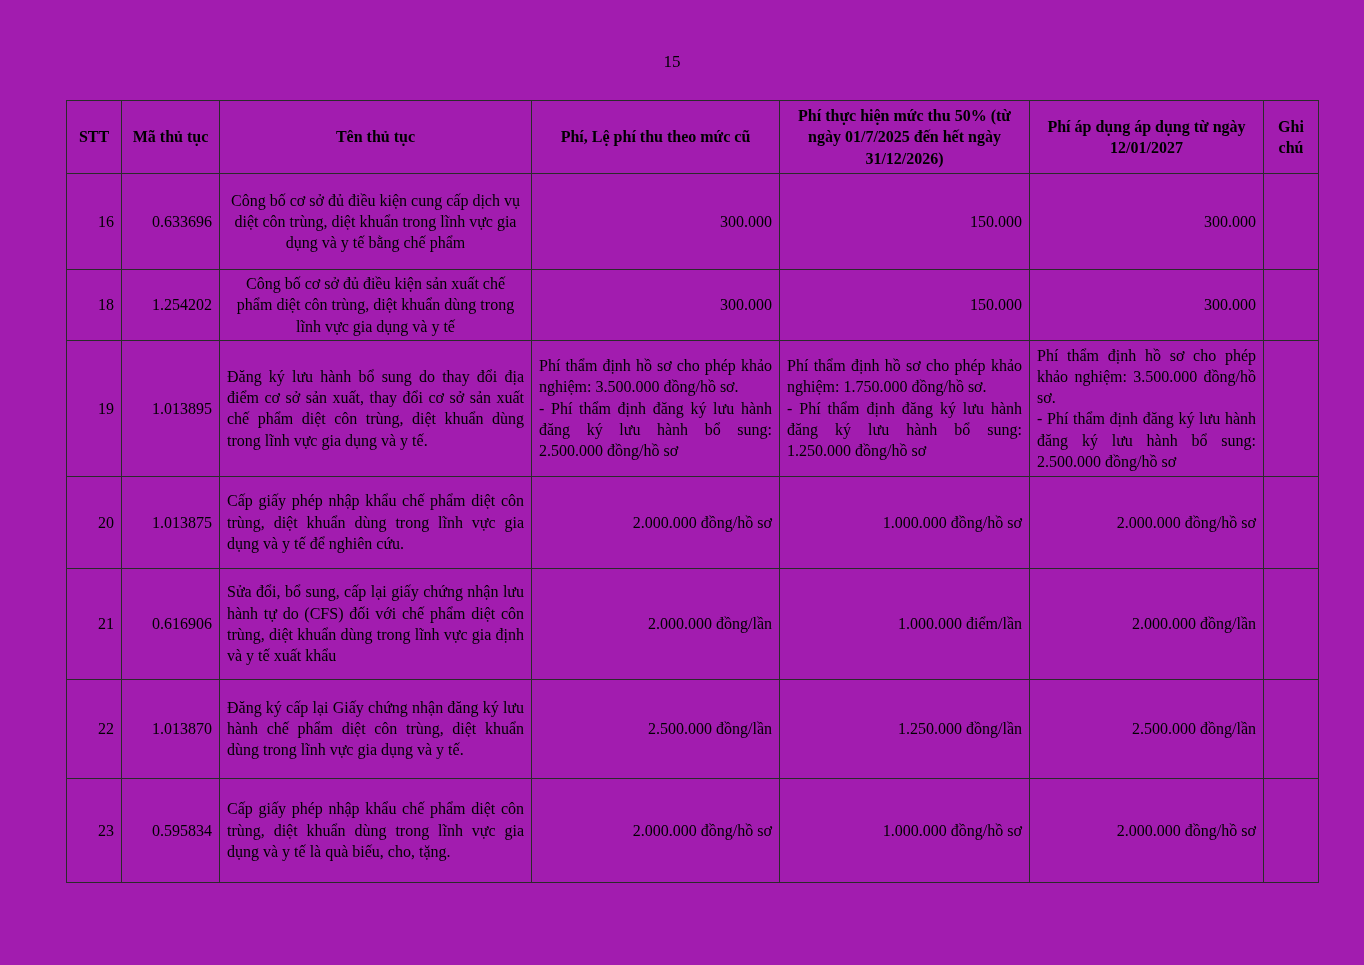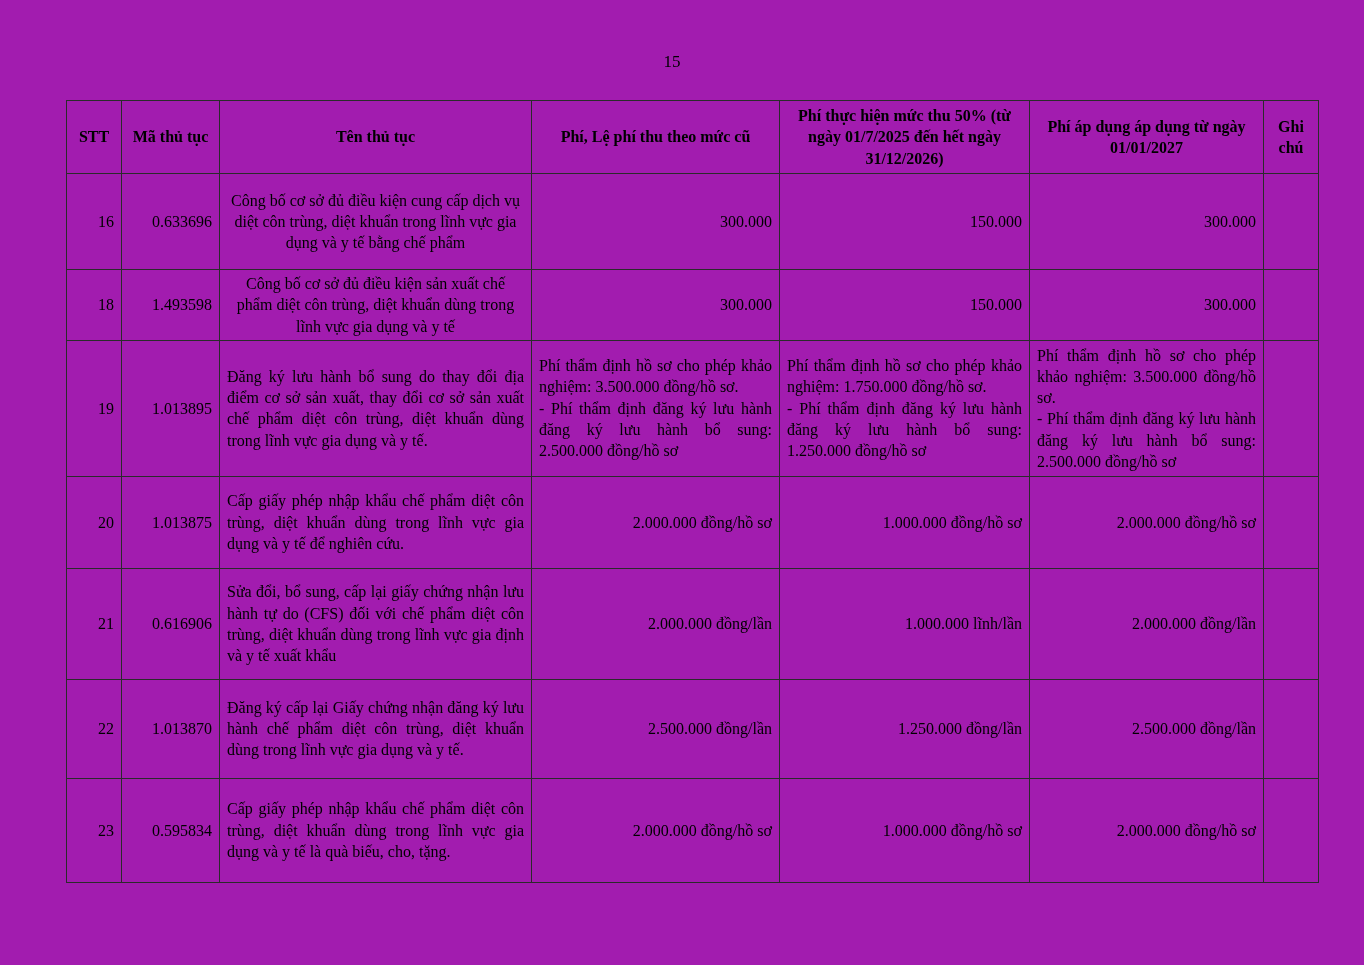--- a/index.html
+++ b/index.html
@@ -76,37 +76,37 @@
         <col class="c-2027">
         <col class="c-note">
     </colgroup>
     <thead>
       <tr>
         <th style="height:66px">STT</th>
         <th>Mã thủ tục</th>
         <th>Tên thủ tục</th>
         <th>Phí, Lệ phí thu theo mức cũ</th>
         <th>Phí thực hiện mức thu 50% (từ ngày 01/7/2025 đến hết ngày 31/12/2026)</th>
-        <th>Phí áp dụng áp dụng từ ngày 01/01/2027</th>
+        <th>Phí áp dụng áp dụng từ ngày 12/01/2027</th>
         <th>Ghi chú</th>
       </tr>
     </thead>
     <tbody>
       <tr>
         <td class="center" style="height:89px">16</td>
         <td class="center">0.633696</td>
         <td class="left">Công bố cơ sở đủ điều kiện cung cấp dịch vụ diệt côn trùng, diệt khuẩn trong lĩnh vực gia dụng và y tế bằng chế phẩm</td>
         <td class="center">300.000</td>
         <td class="center">150.000</td>
         <td class="center">300.000</td>
         <td class="center"></td>
       </tr>
       <tr>
         <td class="center" style="height:56px">18</td>
-        <td class="center">1.493598</td>
+        <td class="center">1.254202</td>
         <td class="left">Công bố cơ sở đủ điều kiện sản xuất chế phẩm diệt côn trùng, diệt khuẩn dùng trong lĩnh vực gia dụng và y tế</td>
         <td class="center">300.000</td>
         <td class="center">150.000</td>
         <td class="center">300.000</td>
         <td class="center"></td>
       </tr>
       <tr>
         <td class="center" style="height:129px">19</td>
         <td class="center">1.013895</td>
         <td class="justify">Đăng ký lưu hành bổ sung do thay đổi địa điểm cơ sở sản xuất, thay đổi cơ sở sản xuất chế phẩm diệt côn trùng, diệt khuẩn dùng trong lĩnh vực gia dụng và y tế.</td>
@@ -125,21 +125,21 @@
         <td class="center">2.000.000 đồng/hồ sơ</td>
         <td class="center">1.000.000 đồng/hồ sơ</td>
         <td class="center">2.000.000 đồng/hồ sơ</td>
         <td class="center"></td>
       </tr>
       <tr>
         <td class="center" style="height:104px">21</td>
         <td class="center">0.616906</td>
         <td class="justify">Sửa đổi, bổ sung, cấp lại giấy chứng nhận lưu hành tự do (CFS) đối với chế phẩm diệt côn trùng, diệt khuẩn dùng trong lĩnh vực gia định và y tế xuất khẩu</td>
         <td class="center">2.000.000 đồng/lần</td>
-        <td class="center">1.000.000 lĩnh/lần</td>
+        <td class="center">1.000.000 điểm/lần</td>
         <td class="center">2.000.000 đồng/lần</td>
         <td class="center"></td>
       </tr>
       <tr>
         <td class="center" style="height:92px">22</td>
         <td class="center">1.013870</td>
         <td class="justify">Đăng ký cấp lại Giấy chứng nhận đăng ký lưu hành chế phẩm diệt côn trùng, diệt khuẩn dùng trong lĩnh vực gia dụng và y tế.</td>
         <td class="center">2.500.000 đồng/lần</td>
         <td class="center">1.250.000 đồng/lần</td>
         <td class="center">2.500.000 đồng/lần</td>

